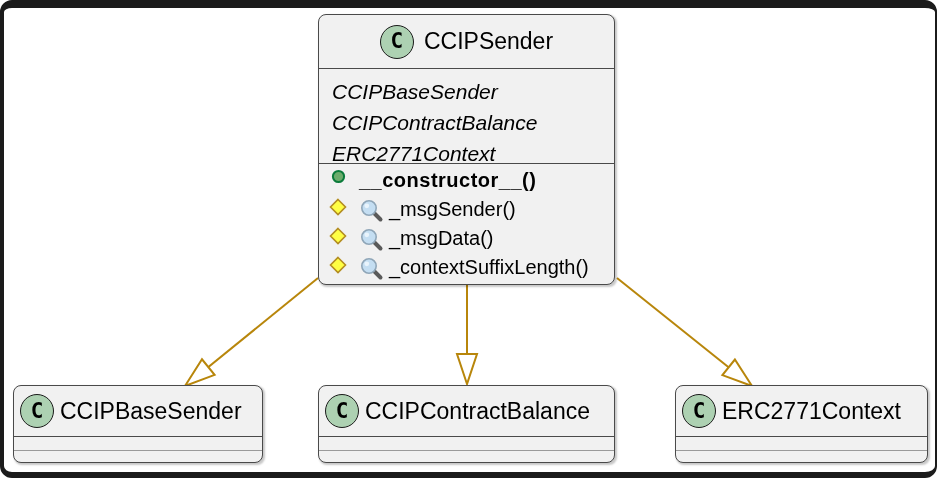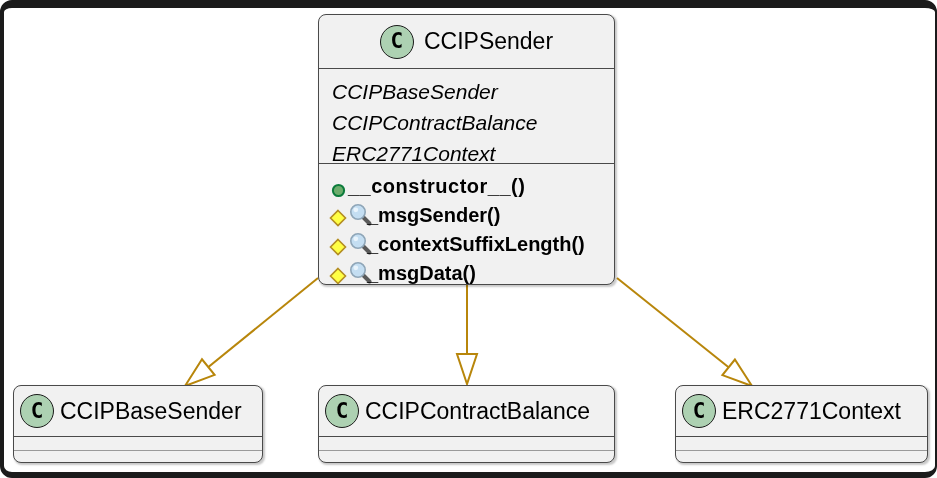--- a/index.html
+++ b/index.html
@@ -43,22 +43,22 @@
   }
   .cls-title{font-size:23px;white-space:nowrap;}
   .divider{border-top:1.3px solid #4a4a4a;width:100%;flex:none;}
   .divider.light{border-top:1.2px solid #9a9a9a;}
   .fields{
     padding:7px 13px 0 13px;
     font-size:21px;font-style:italic;line-height:31px;
     flex:none;
   }
   .methods{padding:5px 9px 0 9px;flex:none;}
-  .method-row{display:flex;align-items:flex-end;height:29px;gap:0;}
-  .method-row .label{font-size:20px;white-space:nowrap;font-weight:bold;}
+  .method-row{display:flex;align-items:flex-start;height:29px;gap:11px;}
+  .method-row .label{font-size:20px;white-space:nowrap;}
   .method-row .label.bold{font-weight:bold;letter-spacing:0.5px;}
   .icon{flex:none;display:flex;align-items:center;justify-content:center;}
   .empty-strip{flex:none;}
 </style>
 </head>
 <body>
 
 <div class="canvas">
   <div class="layer">
 
@@ -120,37 +120,37 @@
                 <polygon points="9,1.5 16.5,9 9,16.5 1.5,9" fill="#ffff44" stroke="#b38d22" stroke-width="1.6"></polygon>
               </svg>
           </span>
           <span class="icon">
             <svg width="25" height="25">
               <line x1="14.5" y1="14.5" x2="21.5" y2="21.5" stroke="#5a5a5a" stroke-width="4" stroke-linecap="round"></line>
               <circle cx="10" cy="10" r="7.2" fill="#c4def2" stroke="#8fa6b8" stroke-width="1.6"></circle>
               <circle cx="7.8" cy="7.8" r="2.4" fill="#e9f4fc" stroke="none"></circle>
             </svg>
           </span>
-          <span class="label" style="margin-left:-6px;">_contextSuffixLength()</span>
+          <span class="label" style="margin-left:-6px;">_msgData()</span>
         </div>
 
         <div class="method-row">
           <span class="icon" style="width:20px;">
             <svg width="18" height="18">
                 <polygon points="9,1.5 16.5,9 9,16.5 1.5,9" fill="#ffff44" stroke="#b38d22" stroke-width="1.6"></polygon>
               </svg>
           </span>
           <span class="icon">
             <svg width="25" height="25">
               <line x1="14.5" y1="14.5" x2="21.5" y2="21.5" stroke="#5a5a5a" stroke-width="4" stroke-linecap="round"></line>
               <circle cx="10" cy="10" r="7.2" fill="#c4def2" stroke="#8fa6b8" stroke-width="1.6"></circle>
               <circle cx="7.8" cy="7.8" r="2.4" fill="#e9f4fc" stroke="none"></circle>
             </svg>
           </span>
-          <span class="label" style="margin-left:-6px;">_msgData()</span>
+          <span class="label" style="margin-left:-6px;">_contextSuffixLength()</span>
         </div>
 
       </div>
     </div>
 
     <div class="uml-box" style="left:9px;top:377px;width:250px;height:78px;">
       <div class="cls-header left" style="height:50px;">
         <span class="circle-c">C</span>
         <span class="cls-title">CCIPBaseSender</span>
       </div>

